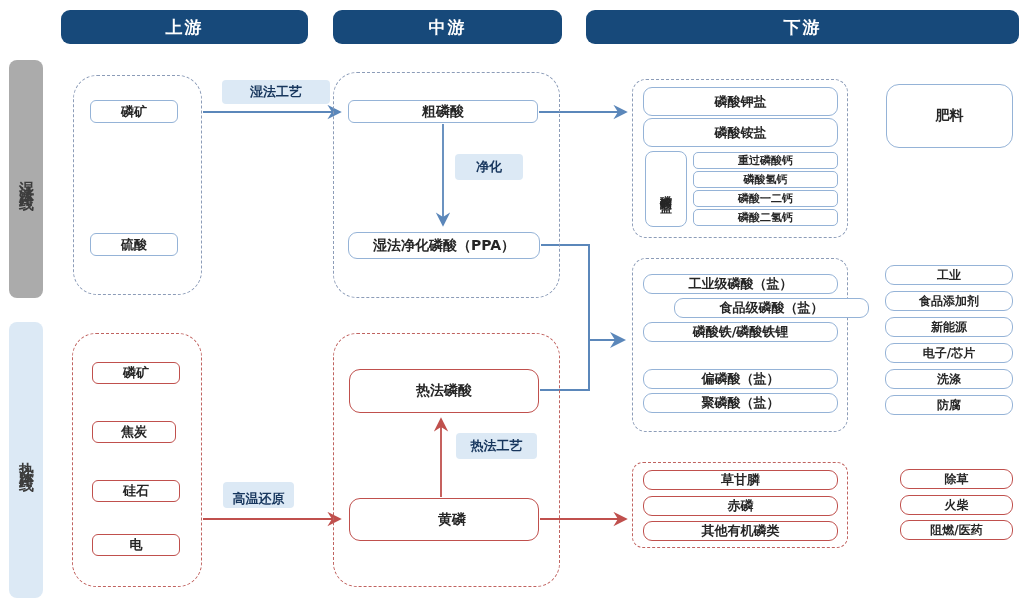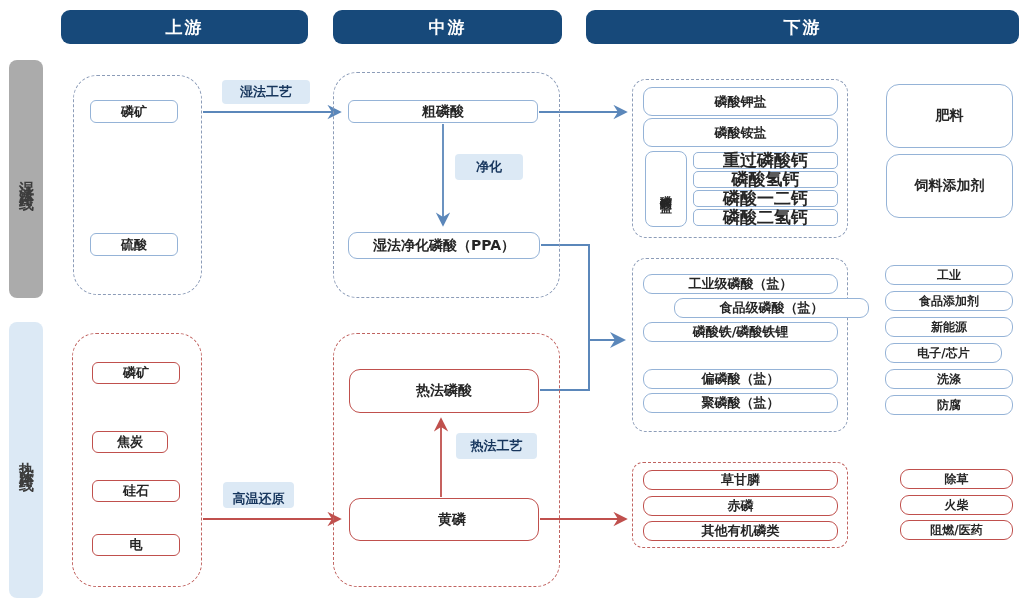--- a/index.html
+++ b/index.html
@@ -51,21 +51,21 @@
     border-radius:6px;
     display:flex;align-items:center;justify-content:center;
     font-size:13px;font-weight:600;color:#262626;
     white-space:nowrap;
   }
   .node.r8{border-radius:9px;}
   .node.r12{border-radius:13px;}
   .node.red{border-color:#c0504d;}
   .node.big{font-size:14px;}
   .node.sm{font-size:12px;}
-  .node.xs{font-size:17px;border-radius:5px;}
+  .node.xs{font-size:11px;border-radius:5px;}
   
   .vnode{
     background:#ffffff;
     border:1.5px solid #95b3d7;
     border-radius:8px;
     display:flex;align-items:center;justify-content:center;
   }
   .vnode span{
     writing-mode:vertical-rl;text-orientation:upright;
     font-size:12px;font-weight:600;color:#262626;
@@ -129,21 +129,21 @@
       <span>热法路线</span>
     </div>
 
   <div class="abs dashed" style="left:73px;top:75px;width:129px;height:220px;"></div>
   <div class="abs node" style="left:90px;top:100px;width:88px;height:23px;">
       <span>磷矿</span>
     </div>
   <div class="abs node" style="left:90px;top:233px;width:88px;height:23px;">
       <span>硫酸</span>
     </div>
-  <div class="abs plabel" style="left:222px;top:80px;width:88px;height:24px;">
+  <div class="abs plabel" style="left:222px;top:80px;width:108px;height:24px;">
       <span>湿法工艺</span>
     </div>
 
   <div class="abs dashed" style="left:333px;top:72px;width:227px;height:226px;"></div>
   <div class="abs node big" style="left:348px;top:100px;width:190px;height:23px;">
       <span>粗磷酸</span>
     </div>
   <div class="abs plabel" style="left:455px;top:154px;width:68px;height:26px;">
       <span>净化</span>
     </div>
@@ -170,23 +170,20 @@
   <div class="abs node xs" style="left:693px;top:190px;width:145px;height:17px;">
       <span>磷酸一二钙</span>
     </div>
   <div class="abs node xs" style="left:693px;top:209px;width:145px;height:17px;">
       <span>磷酸二氢钙</span>
     </div>
 
   <div class="abs node big r12" style="left:886px;top:84px;width:127px;height:64px;">
       <span>肥料</span>
     </div>
-  <div class="abs node big r12" style="left:886px;top:154px;width:127px;height:64px;">
-      <span>饲料添加剂</span>
-    </div>
 
   <div class="abs dashed small" style="left:632px;top:258px;width:216px;height:174px;"></div>
   <div class="abs node r8" style="left:643px;top:274px;width:195px;height:20px;">
       <span>工业级磷酸（盐）</span>
     </div>
   <div class="abs node r8" style="left:643px;top:298px;width:195px;height:20px;margin-left:31px;">
       <span>食品级磷酸（盐）</span>
     </div>
   <div class="abs node r8" style="left:643px;top:322px;width:195px;height:20px;">
       <span>磷酸铁/磷酸铁锂</span>
@@ -200,35 +197,35 @@
 
   <div class="abs node sm r8" style="left:885px;top:265px;width:128px;height:20px;">
       <span>工业</span>
     </div>
   <div class="abs node sm r8" style="left:885px;top:291px;width:128px;height:20px;">
       <span>食品添加剂</span>
     </div>
   <div class="abs node sm r8" style="left:885px;top:317px;width:128px;height:20px;">
       <span>新能源</span>
     </div>
-  <div class="abs node sm r8" style="left:885px;top:343px;width:117px;height:20px;">
+  <div class="abs node sm r8" style="left:885px;top:343px;width:128px;height:20px;">
       <span>电子/芯片</span>
     </div>
   <div class="abs node sm r8" style="left:885px;top:369px;width:128px;height:20px;">
       <span>洗涤</span>
     </div>
   <div class="abs node sm r8" style="left:885px;top:395px;width:128px;height:20px;">
       <span>防腐</span>
     </div>
 
   <div class="abs dashed red" style="left:72px;top:333px;width:130px;height:254px;"></div>
   <div class="abs node red" style="left:92px;top:362px;width:88px;height:22px;">
       <span>磷矿</span>
     </div>
-  <div class="abs node red" style="left:92px;top:421px;width:76px;height:22px;margin-top:10px;">
+  <div class="abs node red" style="left:92px;top:421px;width:84px;height:22px;">
       <span>焦炭</span>
     </div>
   <div class="abs node red" style="left:92px;top:480px;width:88px;height:22px;">
       <span>硅石</span>
     </div>
   <div class="abs node red" style="left:92px;top:534px;width:88px;height:22px;">
       <span>电</span>
     </div>
   <div class="abs plabel" style="left:223px;top:482px;width:71px;height:26px;align-items:flex-end;">
       <span>高温还原</span>

